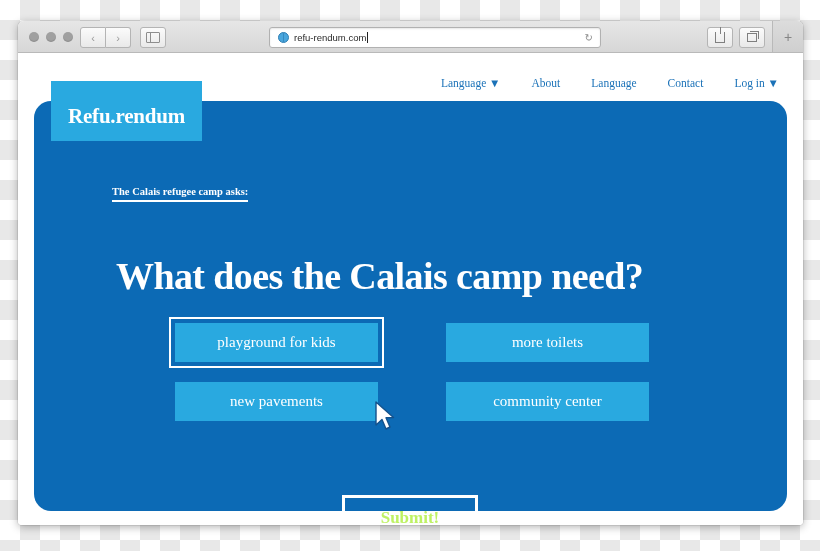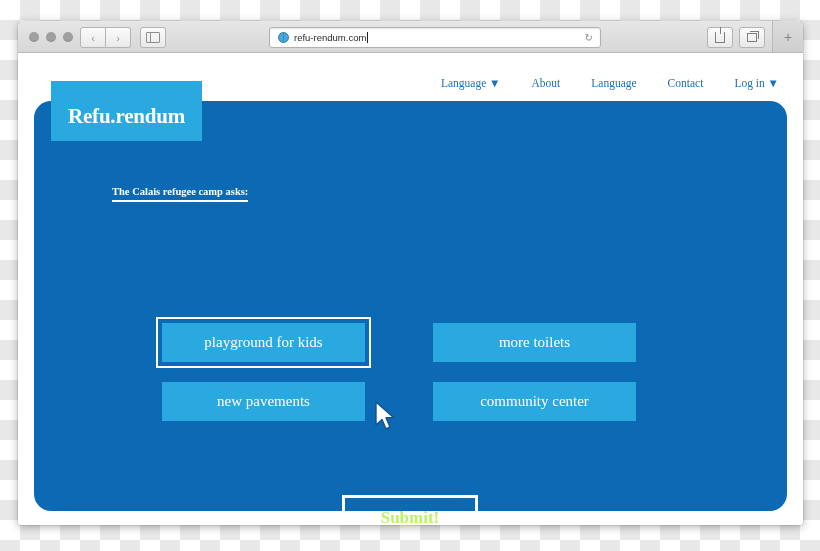--- a/index.html
+++ b/index.html
@@ -254,20 +254,21 @@
   }
 
   .options {
     position: absolute;
     left: 128px;
     top: 222px;
     width: 500px;
     display: flex;
     flex-wrap: wrap;
     gap: 20px 68px;
+    justify-content: center;
   }
 
   .option-btn {
     width: 203px;
     height: 39px;
     background: #29a9e0;
     color: #ffffff;
     font-size: 15px;
     display: flex;
     align-items: center;
@@ -364,20 +365,21 @@
         <span class="nav-link">Language</span>
         <span class="nav-link">Contact</span>
         <span class="nav-link">Log in ▼</span>
       </nav>
     </div>
 
     <div class="page-body">
 
       <div class="eyebrow">The Calais refugee camp asks:</div>
 
+      <h1 class="headline">What does the Calais camp need?</h1>
 
       <div class="options">
         <div class="option-btn selected">
           <span>playground for kids</span>
         </div>
         <div class="option-btn">
           <span>more toilets</span>
         </div>
         <div class="option-btn">
           <span>new pavements</span>

